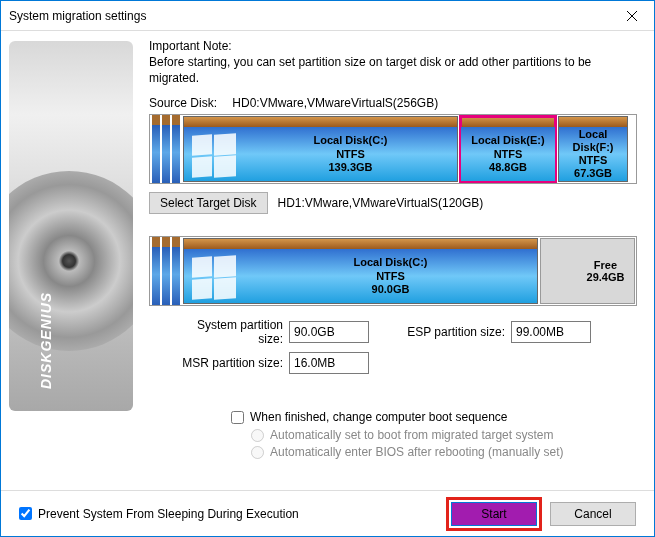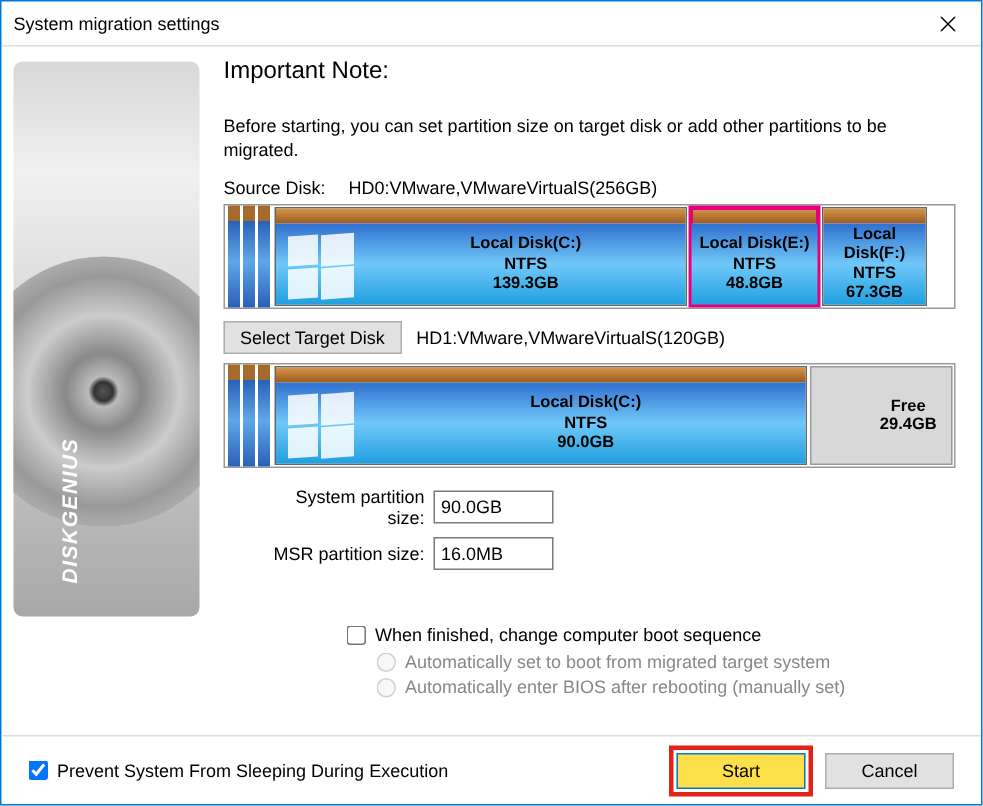--- a/index.html
+++ b/index.html
@@ -5,59 +5,59 @@
 * { box-sizing: border-box; margin: 0; padding: 0; }
 body { font-family: "Segoe UI", Tahoma, sans-serif; font-size: 12px; background: #fff; width: 655px; height: 537px; border: 1px solid #0078d7; position: relative; }
 .titlebar { height: 30px; display: flex; align-items: center; justify-content: space-between; padding: 0 0 0 8px; border-bottom: 1px solid #ddd; }
 .close-btn { width: 45px; height: 30px; display: flex; align-items: center; justify-content: center; cursor: pointer; }
 .content { display: flex; height: 460px; }
 .sidebar { width: 140px; padding: 10px 8px 0 8px; }
 .hdd-img { width: 124px; height: 370px; background: linear-gradient(to bottom, #d8d8d8 0%, #f0f0f0 20%, #a8a8a8 100%); border-radius: 6px; position: relative; overflow: hidden; }
 .hdd-platter { position: absolute; bottom: 60px; left: -30px; width: 180px; height: 180px; border-radius: 50%; background: radial-gradient(circle, #555 0%, #333 5%, #bbb 8%, #888 20%, #ccc 40%, #999 60%, #bbb 80%, #777 100%); }
 .hdd-label { position: absolute; bottom: 22px; left: 45px; transform: rotate(-90deg); transform-origin: left bottom; color: #fff; font-weight: bold; font-style: italic; font-size: 14px; letter-spacing: 1px; }
 .main { flex: 1; padding: 8px 18px 0 8px; }
-.note-title { font-size: 16px; margin-bottom: 20px; }
+.note-title { font-size: 12px; margin-bottom: 2px; }
 .note-text { font-size: 12px; margin-bottom: 10px; line-height: 1.3; }
 .disk-label { font-size: 12px; margin-bottom: 4px; }
 .disk-label .lbl { display: inline-block; width: 80px; }
 .disk-bar { height: 70px; border: 1px solid #999; display: flex; margin-bottom: 8px; position: relative; }
 .disk-bar-2 { height: 70px; border: 1px solid #999; display: flex; margin-bottom: 12px; }
 .stripe { width: 8px; background: linear-gradient(to bottom, #a56b2e 0%, #a56b2e 15%, #2a5fb8 15%, #5da8e8 55%, #2a5fb8 100%); margin-right: 2px; }
 .stripe:first-child { margin-left: 2px; }
 .partition { display: flex; flex-direction: column; border: 1px solid #666; margin: 1px; }
 .part-header { height: 10px; background: linear-gradient(to bottom, #d4954a, #9c5a1e); }
 .part-body { flex: 1; background: linear-gradient(to bottom, #3070d0 0%, #70c8f8 50%, #20a0e0 100%); display: flex; align-items: center; justify-content: center; text-align: center; font-weight: bold; font-size: 11px; line-height: 1.2; color: #000; position: relative; }
 .part-body.with-logo { padding-left: 60px; }
 .win-logo { position: absolute; left: 8px; top: 8px; width: 44px; height: 44px; }
 .win-logo div { position: absolute; background: rgba(255,255,255,0.85); }
 .wl1 { left: 0; top: 0; width: 20px; height: 20px; transform: skewY(-4deg); }
 .wl2 { left: 22px; top: -1px; width: 22px; height: 21px; transform: skewY(-4deg); }
 .wl3 { left: 0; top: 22px; width: 20px; height: 20px; transform: skewY(-4deg); }
 .wl4 { left: 22px; top: 21px; width: 22px; height: 21px; transform: skewY(-4deg); }
 .highlighted { outline: 3px solid #e6007e; outline-offset: -2px; }
 .free-part { flex: 1; background: #d8d8d8; display: flex; align-items: center; justify-content: center; text-align: center; font-weight: bold; font-size: 11px; border: 1px solid #999; margin: 1px; padding-left: 36px; }
 .btn { background: #e1e1e1; border: 1px solid #adadad; padding: 3px 10px; font-size: 12px; cursor: pointer; font-family: inherit; }
-.target-row { display: flex; align-items: center; gap: 10px; margin-bottom: 6px; }
+.target-row { display: flex; align-items: center; gap: 10px; margin-bottom: 22px; }
 .size-rows { padding-left: 20px; }
 .size-row { display: flex; align-items: center; margin-bottom: 6px; gap: 2px; }
 .size-field { display: flex; align-items: center; }
 .size-field label { width: 120px; text-align: right; padding-right: 6px; font-size: 12px; }
 .size-field input { width: 80px; height: 22px; border: 1px solid #7a7a7a; padding: 0 4px; font-size: 12px; font-family: inherit; }
 .options { padding-left: 82px; margin-top: 36px; }
 .checkbox-row { display: flex; align-items: center; margin-bottom: 4px; font-size: 12px; }
 .checkbox-row input { margin-right: 6px; }
 .radio-row { display: flex; align-items: center; margin-bottom: 3px; font-size: 12px; color: #888; padding-left: 20px; }
 .radio-row input { margin-right: 6px; }
 .footer { position: absolute; bottom: 0; left: 0; right: 0; height: 46px; border-top: 1px solid #ddd; display: flex; align-items: center; padding: 14px 18px; justify-content: space-between; }
 .footer-left { display: flex; align-items: center; }
 .footer-left input { margin-right: 6px; }
 .footer-buttons { display: flex; gap: 8px; align-items: center; }
 .start-wrap { border: 3px solid #e2231a; padding: 2px; }
 .btn-main { width: 86px; height: 24px; background: #e1e1e1; border: 1px solid #adadad; font-size: 12px; cursor: pointer; font-family: inherit; }
-.btn-main.primary { border: 1px solid #0078d7; background: #fde047; }
+.btn-main.primary { border: 1px solid #0078d7; background: #a21caf; }
 </style>
 </head>
 <body>
 
 <div class="titlebar">
   <span>System migration settings</span>
   <div class="close-btn">
     <svg width="10" height="10" viewBox="0 0 10 10">
         <path d="M0 0 L10 10 M10 0 L0 10" stroke="#000" stroke-width="1"></path>
       </svg>
@@ -92,21 +92,21 @@
               <div class="wl1"></div>
               <div class="wl2"></div>
               <div class="wl3"></div>
               <div class="wl4"></div>
             </div>
           <span style="white-space:pre-line">Local Disk(C:)
 NTFS
 139.3GB</span>
         </div>
       </div>
-      <div class="partition highlighted" style="width:86px">
+      <div class="partition highlighted" style="width:96px">
         <div class="part-header"></div>
         <div class="part-body">
             <span style="white-space:pre-line">Local Disk(E:)
 NTFS
 48.8GB</span>
           </div>
       </div>
       <div class="partition" style="width:70px">
         <div class="part-header"></div>
         <div class="part-body">
@@ -145,20 +145,24 @@
 29.4GB</span>
       </div>
     </div>
 
     <div class="size-rows">
       <div class="size-row">
         <div class="size-field">
           <label>System partition size:</label>
           <input type="text" value="90.0GB" style="">
         </div>
+        <div class="size-field" style="margin-left:30px">
+          <label style="width:110px">ESP partition size:</label>
+          <input type="text" value="99.00MB" style="">
+        </div>
       </div>
       <div class="size-row">
         <div class="size-field">
           <label>MSR partition size:</label>
           <input type="text" value="16.0MB" style="">
         </div>
       </div>
     </div>
 
     <div class="options">

